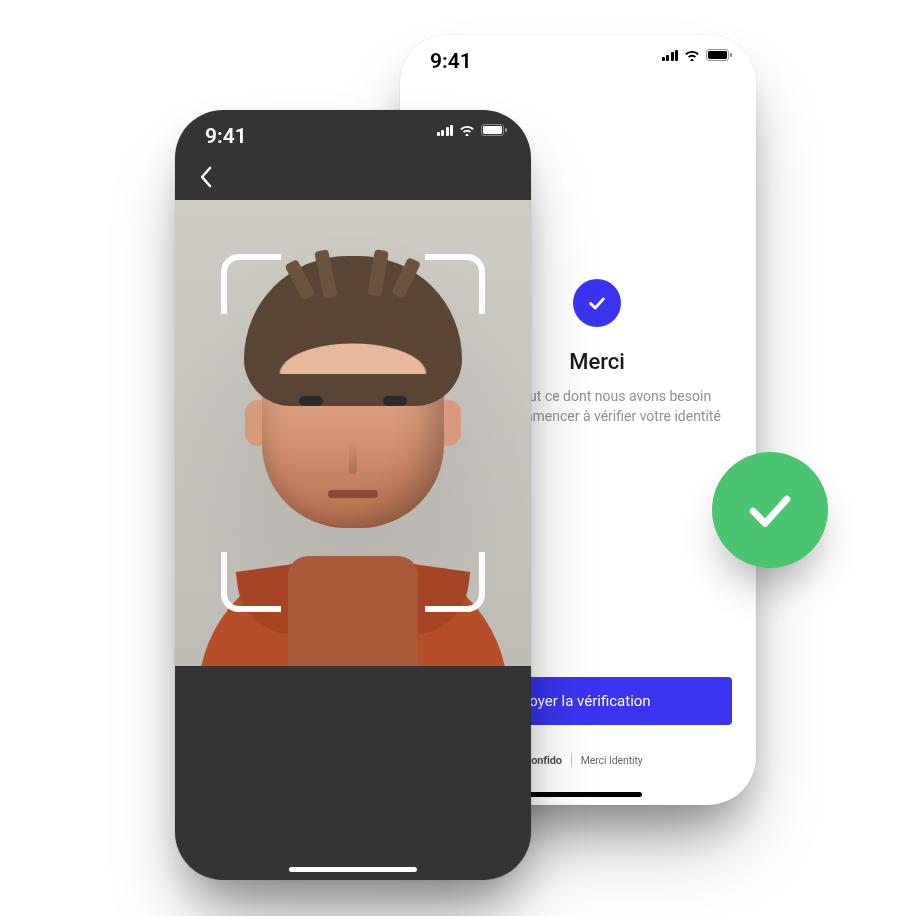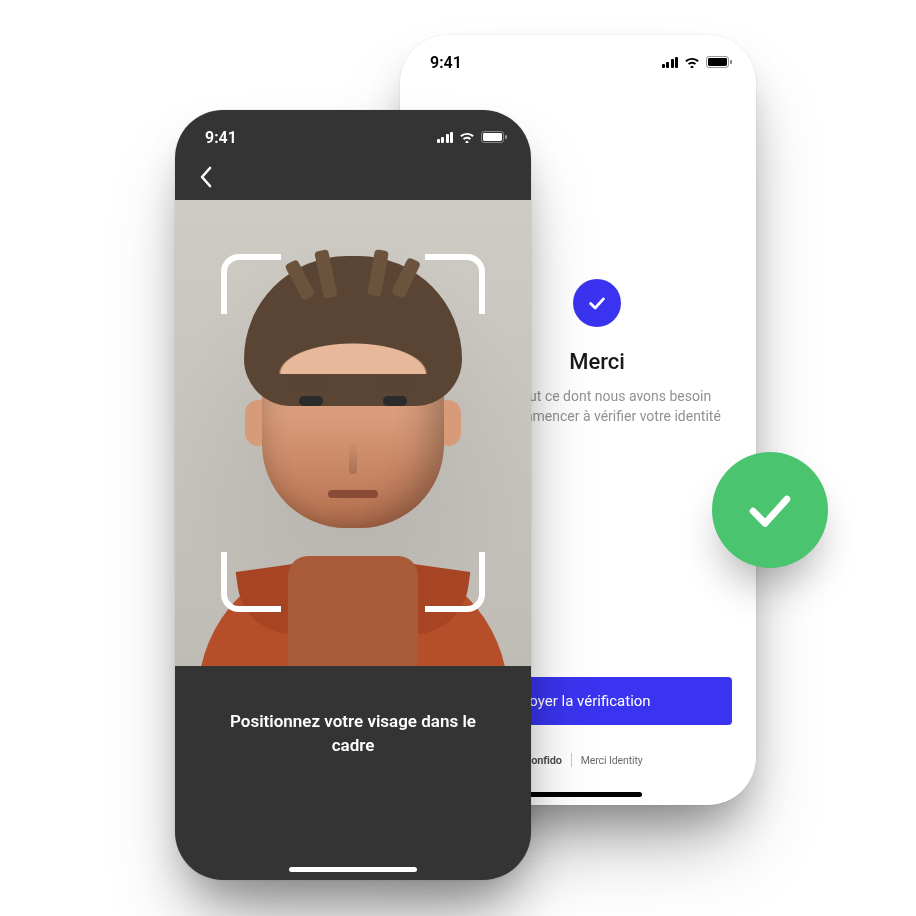--- a/index.html
+++ b/index.html
@@ -38,24 +38,24 @@
     left: 175px;
     top: 110px;
     background: #343434;
     z-index: 2;
   }
 
   
   .status-bar {
     display: flex;
     justify-content: space-between;
-    align-items: center;
+    align-items: flex-start;
     padding: 14px 24px 4px 30px;
     height: 44px;
-    font-size: 16px;
+    font-size: 21px;
     font-weight: 600;
   }
   .status-bar.light { color: #ffffff; }
   .status-bar.dark  { color: #000000; }
   .status-right {
     display: flex;
     align-items: center;
     gap: 6px;
   }
   .signal-bars {
@@ -429,21 +429,20 @@
       <div class="eye-r"></div>
       <div class="nose"></div>
       <div class="mouth"></div>
 
       <div class="corner tl"></div>
       <div class="corner tr"></div>
       <div class="corner bl"></div>
       <div class="corner br"></div>
     </div>
 
-    <div class="capture-instructions">Positionnez votre visage dans le cadre</div>
 
     <div class="home-indicator light"></div>
   </div>
 
   <div class="ok-badge">
     <svg width="58" height="58" viewBox="0 0 24 24">
         <path fill="none" stroke="#ffffff" stroke-width="2.8" stroke-linecap="round" stroke-linejoin="round" d="M5 12.5 10 17.5 19 7.5"></path>
       </svg>
   </div>
 

